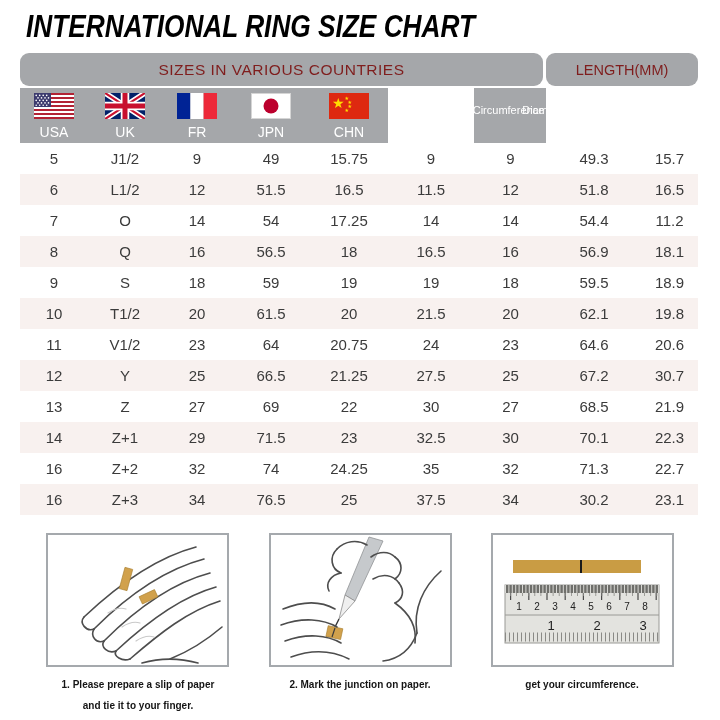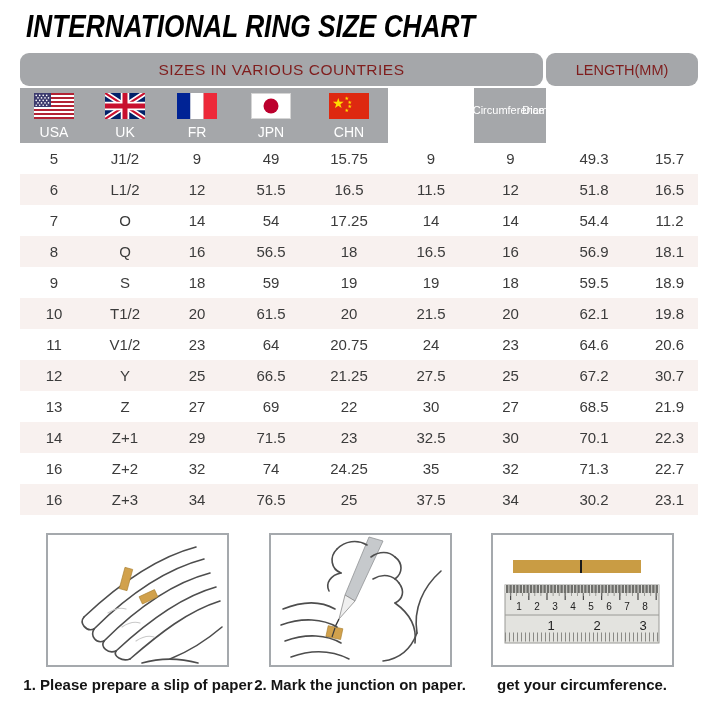--- a/index.html
+++ b/index.html
@@ -55,21 +55,21 @@
     position:absolute;top:533px;left:0;width:720px;padding:0 46px;
     display:flex;justify-content:space-between;
   }
   .step-box{
     width:183px;height:134px;background:#fff;border:2px solid var(--box-border);
     overflow:hidden;
   }
   .step-box svg{width:100%;height:100%;display:block;}
   .caption{
     position:absolute;top:674px;width:260px;text-align:center;
-    font-size:15px;font-weight:bold;color:#151515;line-height:21px;
+    font-size:10px;font-weight:bold;color:#151515;line-height:21px;
   }
   .caption-1{left:8px;}
   .caption-2{left:230px;}
   .caption-3{left:452px;}
 </style>
 </head>
 <body>
 
 <div class="page-title">INTERNATIONAL RING SIZE CHART</div>
 
@@ -385,20 +385,21 @@
         <text x="104" y="95">2</text>
         <text x="150" y="95">3</text>
       </g>
       <line x1="12" y1="102" x2="166" y2="102" stroke="#8a8a86" stroke-width="9" stroke-dasharray="1,3"></line>
     </svg>
   </div>
 </div>
 
 <div class="caption caption-1">
   <div>1. Please prepare a slip of paper</div>
+  <div>and tie it to your finger.</div>
 </div>
 <div class="caption caption-2">
   <div>2. Mark the junction on paper.</div>
   <div></div>
 </div>
 <div class="caption caption-3">
   <div>get your circumference.</div>
 </div>
 
 </body></html>

